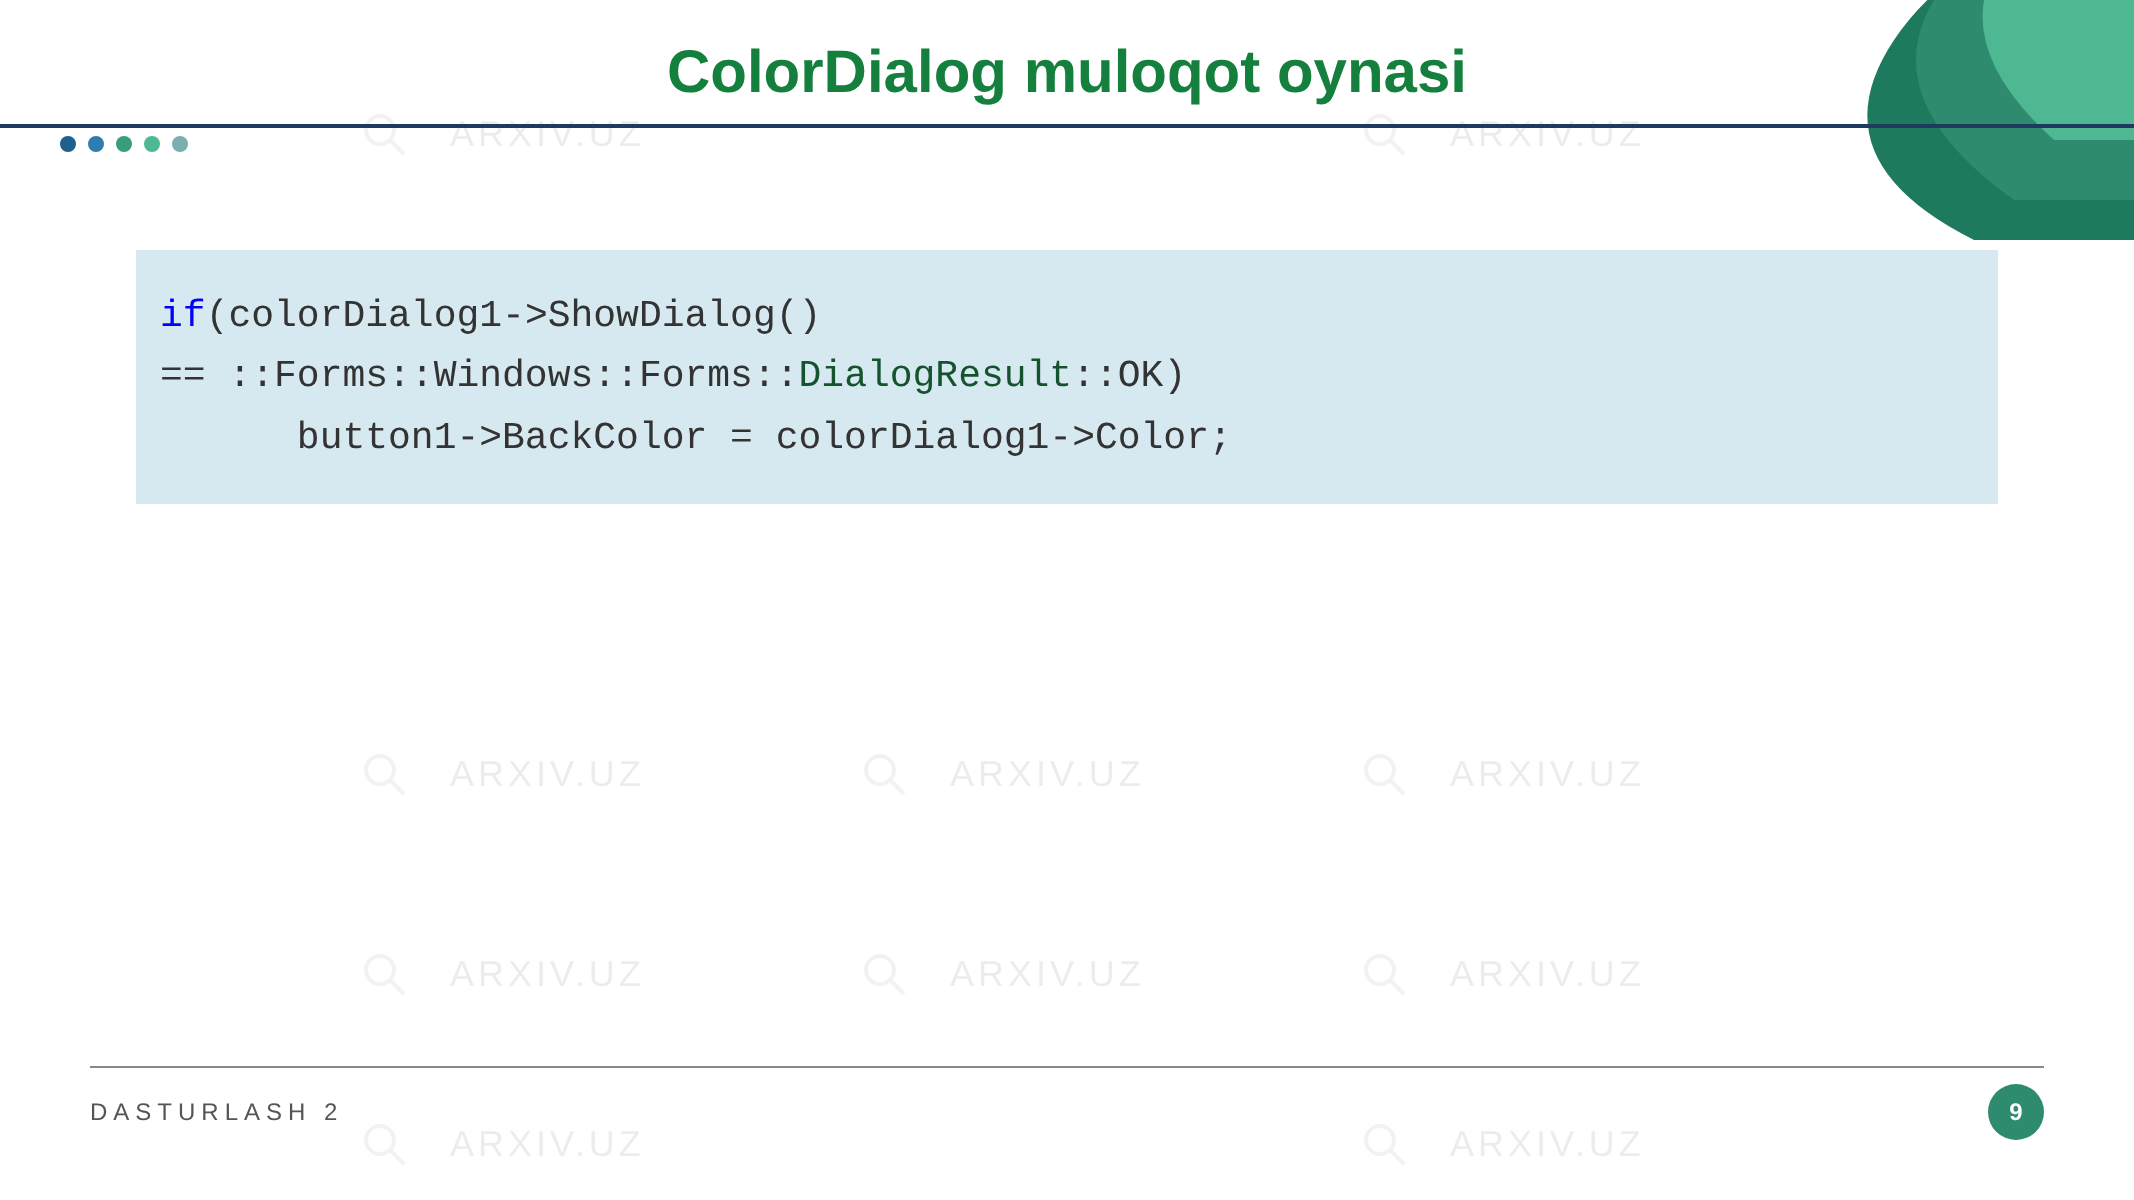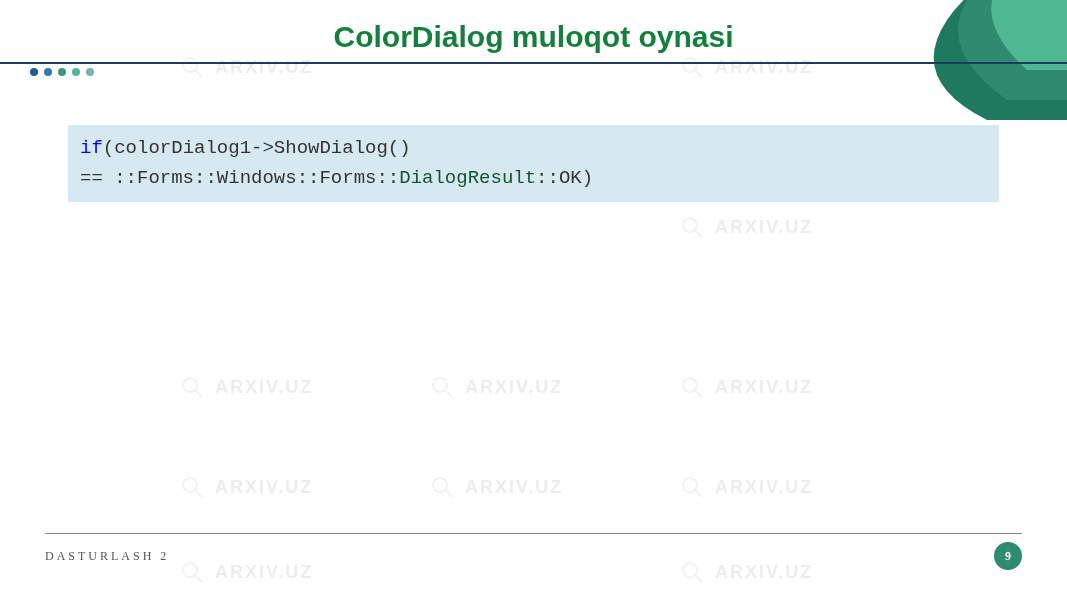--- a/index.html
+++ b/index.html
@@ -14,27 +14,27 @@
       background: #ffffff;
       position: relative;
       font-family: Arial, sans-serif;
       overflow: hidden;
     }
     
     .watermark {
       position: absolute;
       color: #888;
       font-size: 18px;
-      font-weight: bold;
+      font-weight: normal;
       letter-spacing: 2px;
       opacity: 0.15;
       pointer-events: none;
       display: flex;
       align-items: center;
-      gap: 11px;
+      gap: 21px;
     }
     
     .watermark svg {
       width: 24px;
       height: 24px;
       opacity: 0.7;
     }
     
     .corner-decoration {
       position: absolute;
@@ -77,21 +77,21 @@
       height: 8px;
       border-radius: 50%;
     }
     
     .code-block {
       position: absolute;
       top: 125px;
       left: 68px;
       right: 68px;
       background: #d6e9f0;
-      padding: 8px 12px;
+      padding: 18px 12px;
       font-family: 'Consolas', 'Courier New', monospace;
       font-size: 19px;
       line-height: 1.6;
       color: #333;
     }
     
     .code-line {
       white-space: pre;
     }
     
@@ -106,21 +106,20 @@
     .footer {
       position: absolute;
       bottom: 30px;
       left: 45px;
       right: 45px;
       border-top: 1px solid #888;
       padding-top: 8px;
       display: flex;
       justify-content: space-between;
       align-items: center;
-      font-family: Liberation Serif, serif;
     }
     
     .footer-text {
       font-size: 12px;
       letter-spacing: 3px;
       color: #555;
     }
     
     .page-number {
       width: 28px;
@@ -231,18 +230,19 @@
   <div class="dot" style="background:#1e5f8e"></div>
   <div class="dot" style="background:#2e7cb0"></div>
   <div class="dot" style="background:#3a9d7a"></div>
   <div class="dot" style="background:#4db892"></div>
   <div class="dot" style="background:#7aaeb0"></div>
 </div>
 
 <div class="code-block">
   <div class="code-line"><span class="kw-if">if</span><span>(colorDialog1-&gt;ShowDialog() </span></div>
   <div class="code-line"><span>== ::Forms::Windows::Forms::</span><span class="kw-type">DialogResult</span><span>::OK)</span></div>
+  <div class="code-line">      button1-&gt;BackColor = colorDialog1-&gt;Color;</div>
 </div>
 
 <div class="footer">
   <div class="footer-text">DASTURLASH 2</div>
   <div class="page-number">9</div>
 </div>
 
 </body></html>

